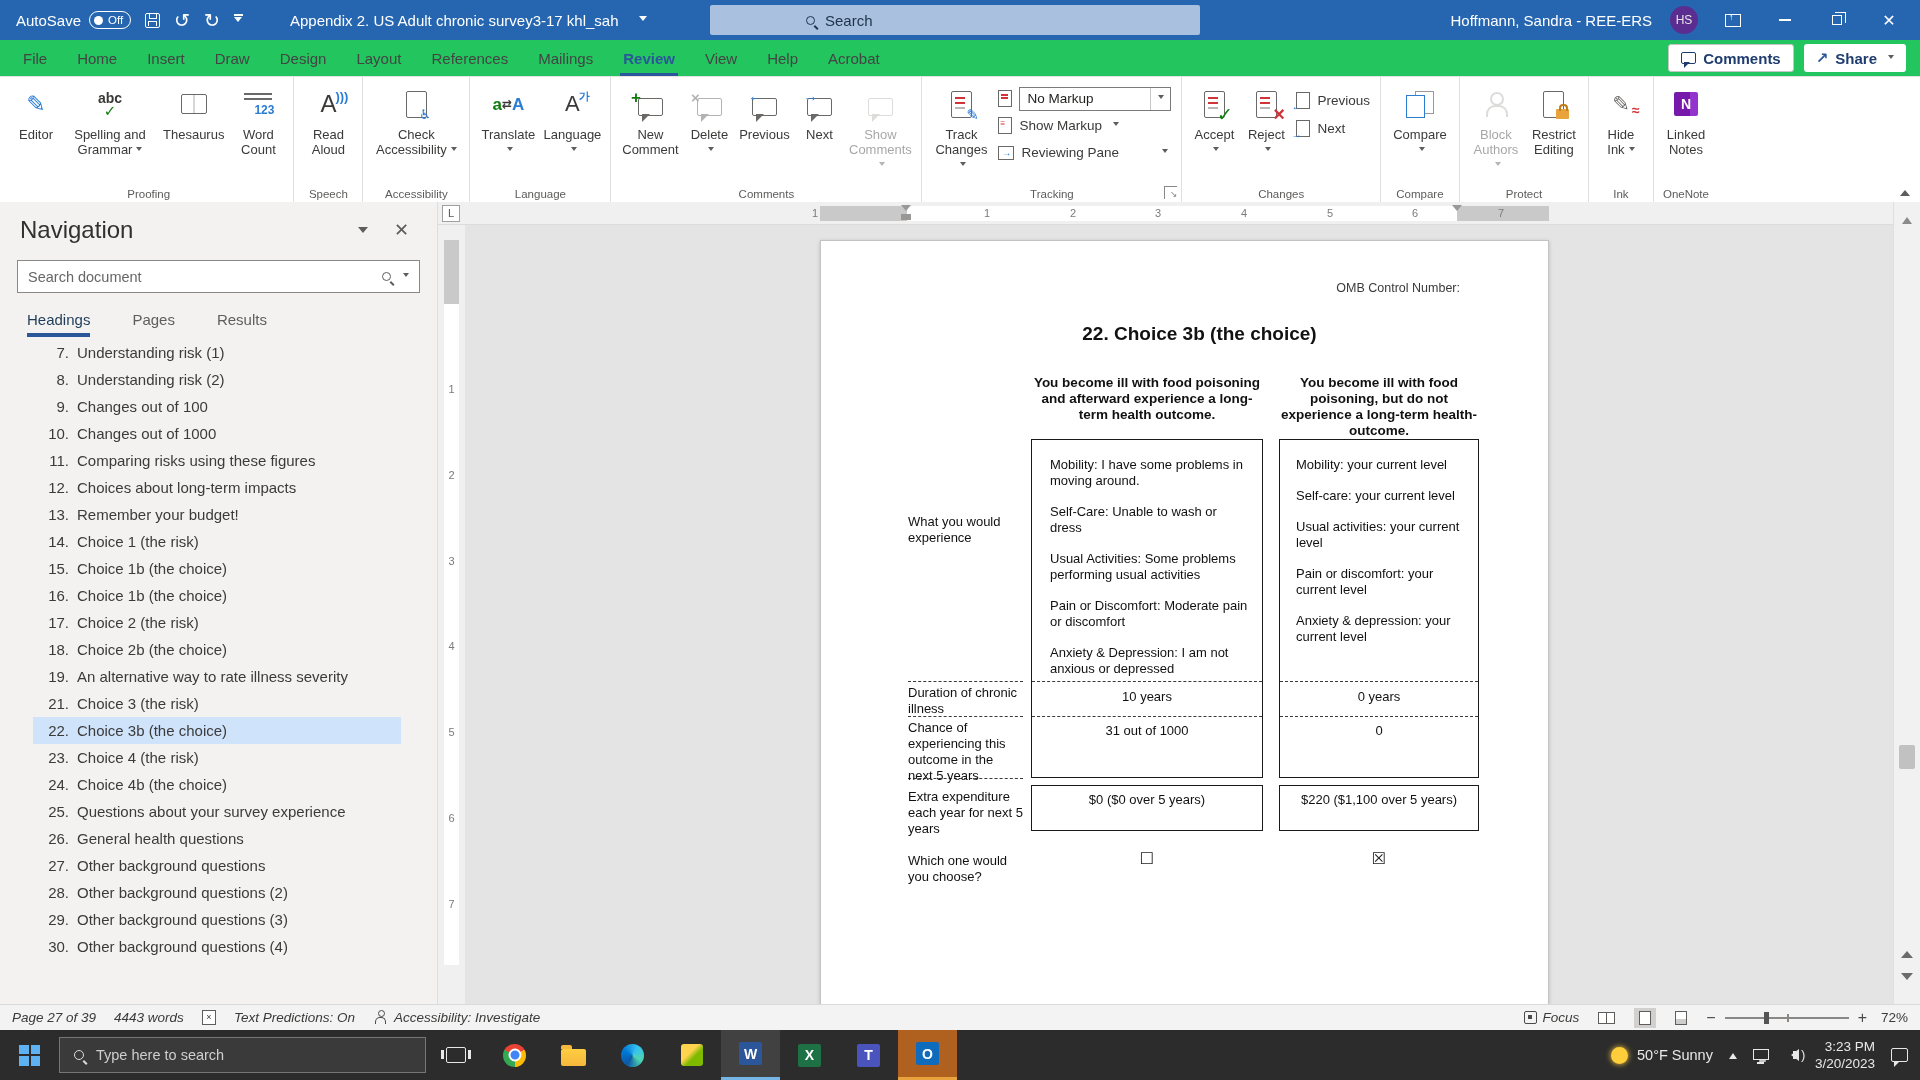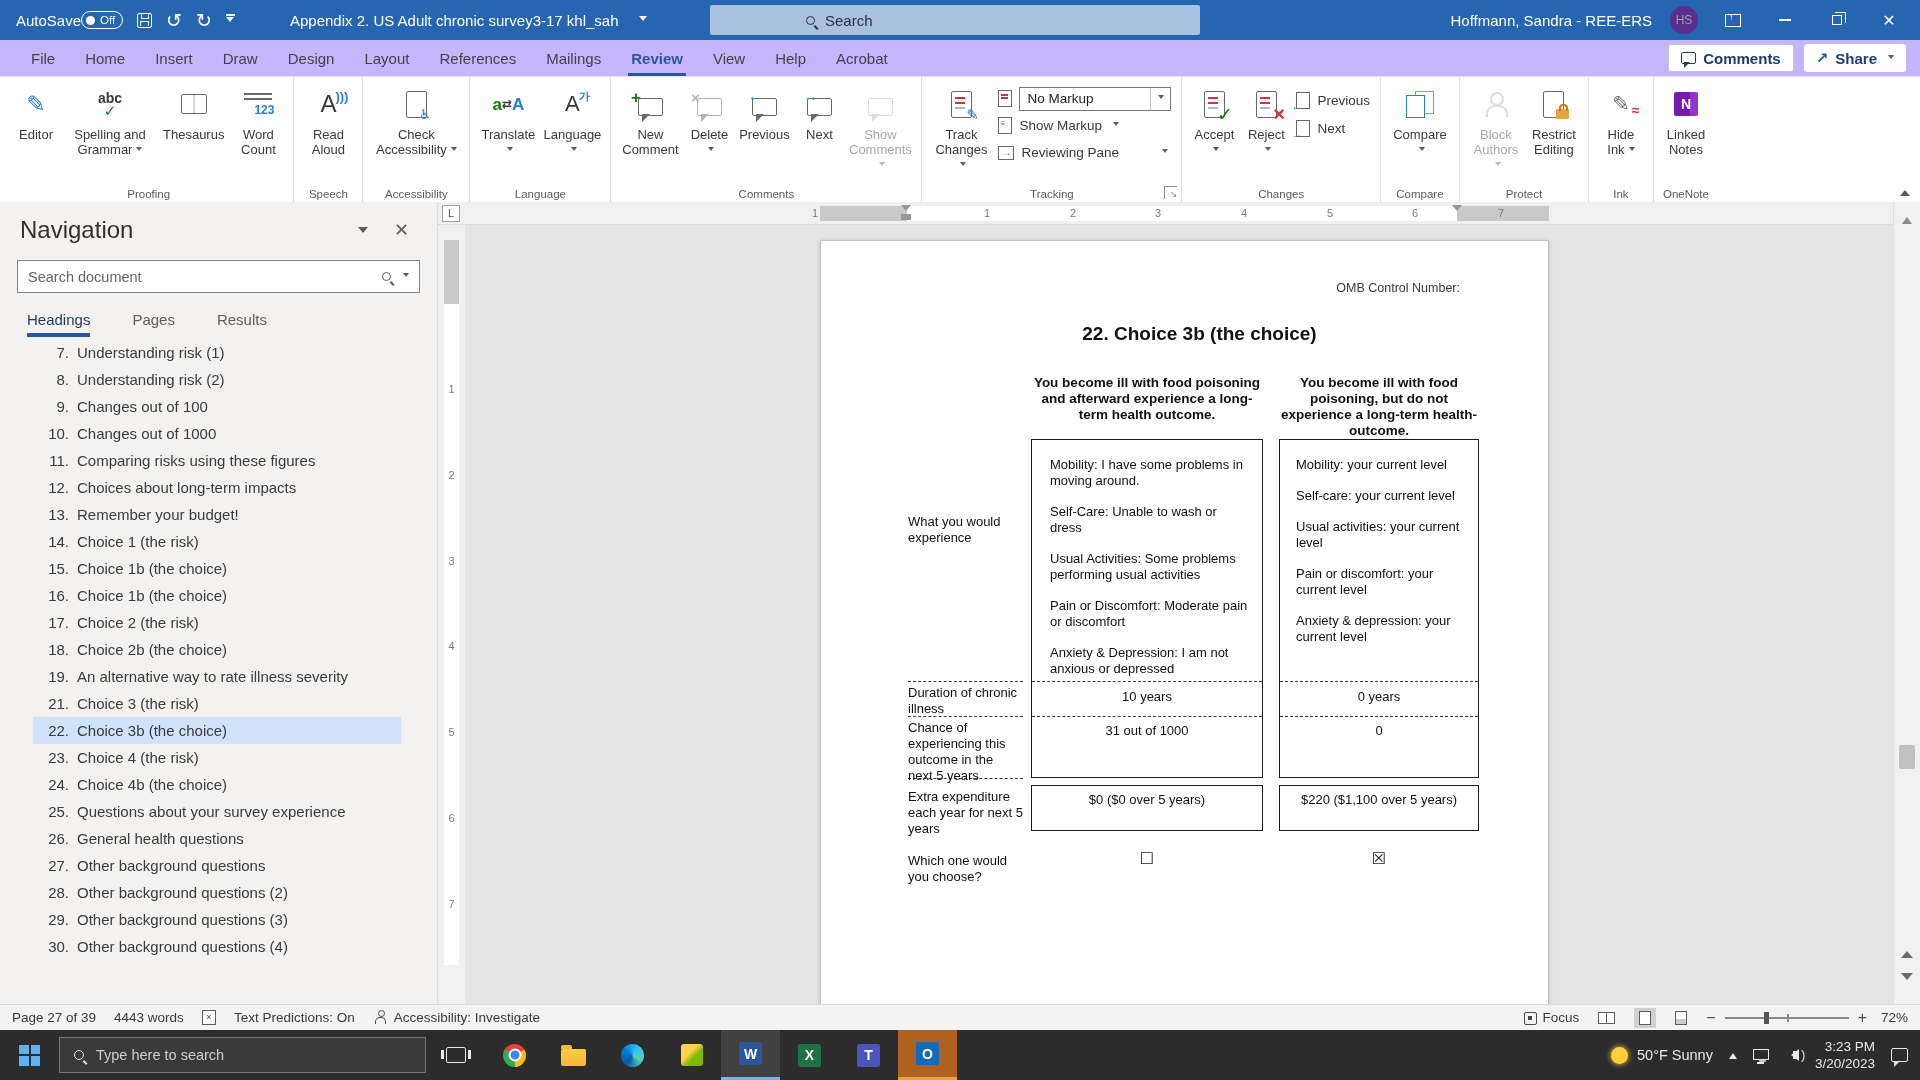--- a/index.html
+++ b/index.html
@@ -3,47 +3,47 @@
 <meta charset="utf-8">
 <style>
   * { margin:0; padding:0; box-sizing:border-box; cursor:default; }
   html,body { width:1920px; height:1080px; overflow:hidden; }
   body { font-family:"Liberation Sans","DejaVu Sans",sans-serif; font-size:14px; color:#3b3a39; }
   .screen { width:1920px; height:1080px; display:flex; flex-direction:column; background:#e4e4e4; }
 
   
   .titlebar { height:40px; background:#2666b0; color:#fff; display:flex; align-items:center; position:relative; flex:none; font-size:15px; }
   .qat { display:flex; align-items:center; gap:14px; padding-left:16px; }
-  .autosave { display:flex; align-items:center; }
+  .autosave { display:flex; align-items:center; gap:8px; }
   .toggle { width:42px; height:18px; border:1.5px solid #fff; border-radius:9px; display:flex; align-items:center; padding:0 4px; gap:5px; }
   .toggle .knob { width:9px; height:9px; border-radius:50%; background:#fff; }
   .toggle .tlabel { font-size:11.5px; color:#fff; }
   .save-ic { width:15px; height:15px; border:1.6px solid #fff; border-radius:2px; position:relative; }
   .save-ic::before { content:""; position:absolute; left:3px; top:0; width:6px; height:4px; border:1.2px solid #fff; border-top:none; }
   .save-ic::after { content:""; position:absolute; left:2px; bottom:1px; width:7px; height:4px; border:1.2px solid #fff; border-bottom:none; }
   .tb-glyph { font-size:19px; color:#fff; line-height:1; }
   .qat-custom { display:flex; flex-direction:column; align-items:center; gap:1px; }
   .qat-custom .bar { width:9px; height:1.5px; background:#fff; }
   .chev-w { width:0; height:0; border:4px solid transparent; border-top:5px solid #fff; }
   .doc-title { position:absolute; left:290px; top:0; height:40px; display:flex; align-items:center; gap:20px; font-size:15px; }
   .tsearch { position:absolute; left:710px; top:5px; width:490px; height:30px; background:#a9c0de; border-radius:2px; display:flex; align-items:center; gap:10px; padding-left:96px; color:#21344d; }
   .mag { width:9px; height:9px; border:1.6px solid #21344d; border-radius:50%; position:relative; flex:none; }
   .mag::after { content:""; position:absolute; left:8px; top:8px; width:5px; height:1.6px; background:#21344d; transform:rotate(45deg); transform-origin:0 0; }
   .tbright { position:absolute; right:0; top:0; height:40px; display:flex; align-items:center; gap:18px; padding-right:14px; }
-  .avatar { width:28px; height:28px; border-radius:50%; background:#5c2d91; color:#a3a3a3; font-size:12px; display:flex; align-items:center; justify-content:center; }
+  .avatar { width:28px; height:28px; border-radius:50%; background:#5c2d91; color:#e5e5e5; font-size:12px; display:flex; align-items:center; justify-content:center; }
   .winbtn { width:34px; height:40px; display:flex; align-items:center; justify-content:center; color:#fff; }
   .min-ic { width:12px; height:1.6px; background:#fff; }
   .rest-ic { width:10px; height:10px; border:1.4px solid #fff; position:relative; }
   .rest-ic::before { content:""; position:absolute; left:2px; top:-4px; width:10px; height:10px; border:1.4px solid #fff; border-left:none; border-bottom:none; }
   .close-ic { font-size:16px; }
   .ribopt-ic { width:16px; height:13px; border:1.4px solid #fff; position:relative; }
   .ribopt-ic::after { content:"↑"; position:absolute; left:3px; top:-3px; font-size:9px; color:#fff; }
 
   
-  .tabrow { height:37px; background:#c4b5fd; display:flex; align-items:stretch; padding-left:16px; flex:none; position:relative; border-bottom:1px solid #e6e4e2; }
+  .tabrow { height:37px; background:#22c55e; display:flex; align-items:stretch; padding-left:8px; flex:none; position:relative; border-bottom:1px solid #e6e4e2; }
   .rtab { padding:0 15px; display:flex; align-items:center; font-size:15px; color:#444; position:relative; }
   .rtab.active { font-weight:bold; color:#2b579a; }
   .rtab.active::after { content:""; position:absolute; left:12px; right:12px; bottom:0; height:3px; background:#2b579a; }
   .tabrow-right { position:absolute; right:14px; top:4px; display:flex; gap:10px; align-items:center; }
   .pillbtn { height:28px; border:1px solid #c8c6c4; border-radius:3px; background:#fff; display:flex; align-items:center; gap:7px; padding:0 12px; font-size:15px; font-weight:bold; color:#1e3c6e; }
   .combub { width:15px; height:12px; border:1.6px solid #1e3c6e; border-radius:2px; position:relative; }
   .combub::after { content:""; position:absolute; left:2px; bottom:-5px; width:0; height:0; border:3px solid transparent; border-top-color:#1e3c6e; border-left-color:#1e3c6e; }
   .share-ar { color:#2b579a; font-size:15px; font-weight:bold; }
   .dd { display:inline-block; width:0; height:0; border:3.5px solid transparent; border-top:4.5px solid #5f5d5b; vertical-align:middle; margin-left:4px; }
 
@@ -173,21 +173,21 @@
   .scrollcol { width:27px; flex:none; background:#f1f1f1; border-left:1px solid #e0e0e0; position:relative; }
   .sarr-up { position:absolute; left:8px; top:10px; width:0; height:0; border:5.5px solid transparent; border-bottom:7px solid #8a8a8a; }
   .sthumb { position:absolute; left:5px; top:543px; width:16px; height:24px; background:#c1c1c1; border-radius:2px; }
   .spgbtn { position:absolute; left:7px; width:0; height:0; border:6px solid transparent; }
   .spg-up { bottom:46px; border-bottom:7px solid #6b6b6b; }
   .spg-dn { bottom:18px; border-top:7px solid #6b6b6b; }
 
   
   .statusbar { height:26px; background:#f3f3f3; border-top:1px solid #dadada; display:flex; align-items:center; padding:0 12px; font-size:13.5px; color:#3b3a39; flex:none; gap:18px; }
   .sb-right { margin-left:auto; display:flex; align-items:center; gap:14px; }
-  .sb-item { display:flex; align-items:flex-end; gap:6px; }
+  .sb-item { display:flex; align-items:center; gap:6px;font-style:italic; }
   .focus-ic { width:13px; height:13px; border:1.5px solid #4a4a4a; border-radius:2px; position:relative; }
   .focus-ic::after { content:""; position:absolute; left:3px; top:3px; width:4px; height:4px; background:#4a4a4a; }
   .vw { width:12px; height:14px; border:1.4px solid #5f5d5b; background:#fff; }
   .vw-read { width:17px; height:12px; border:1.4px solid #5f5d5b; background:linear-gradient(to right,#fff 46%,#5f5d5b 46%,#5f5d5b 54%,#fff 54%); }
   .vw-wrap { padding:3px 5px; display:flex; align-items:center; }
   .vw-wrap.active { background:#d2d0ce; }
   .vw-web { background:linear-gradient(#fff 60%, #cfcdcb 60%); }
   .zoomer { display:flex; align-items:center; gap:9px; }
   .zsign { font-size:16px; color:#4a4a4a; }
   .ztrack { width:124px; height:2px; background:#8a8886; position:relative; }

